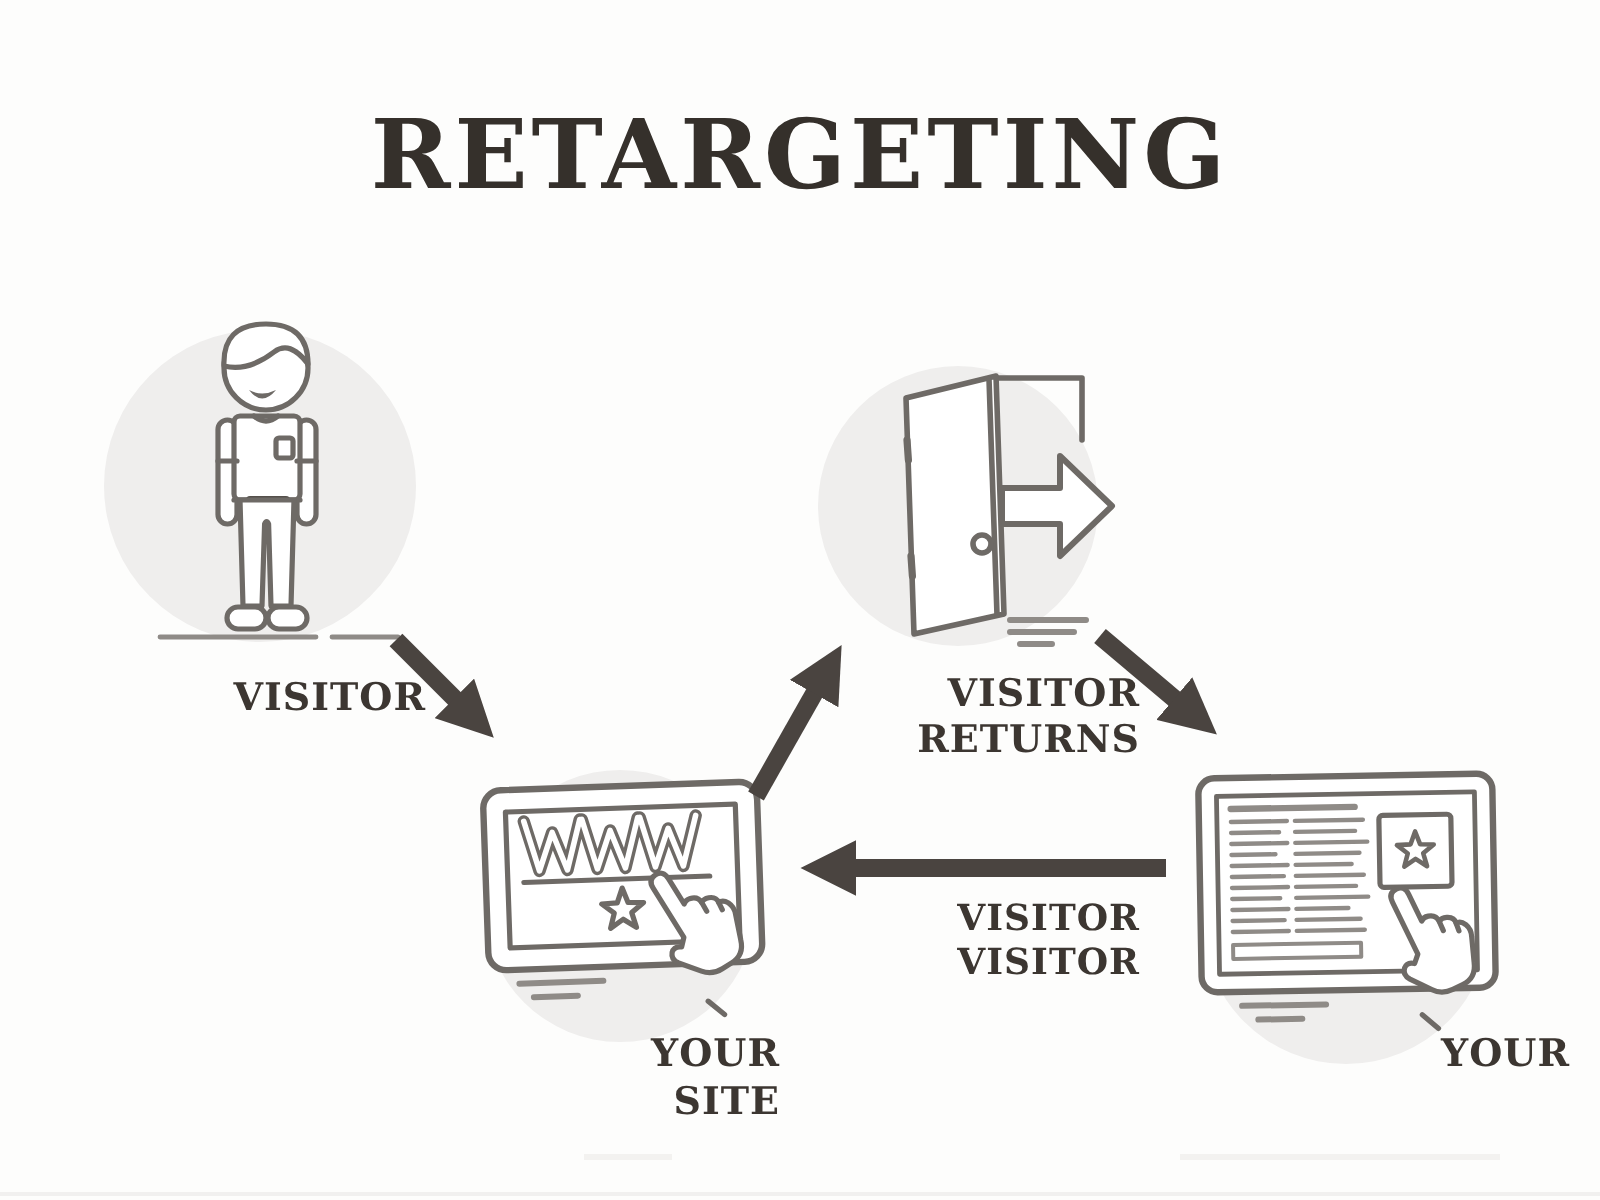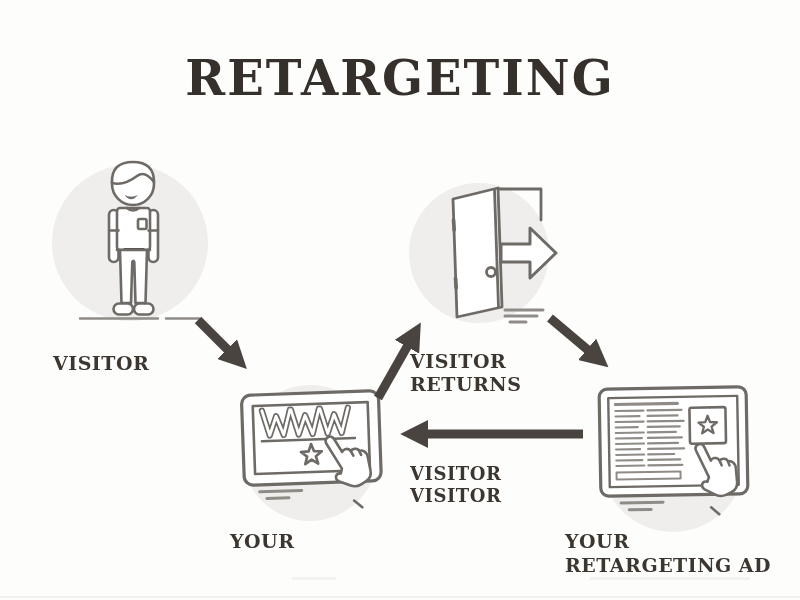--- a/index.html
+++ b/index.html
@@ -11,22 +11,22 @@
   }
   .title{
     position:absolute;top:50px;left:0;width:800px;text-align:center;
     font-size:48px;font-weight:bold;letter-spacing:2px;color:#35302b;
   }
   .node-circle{
     position:absolute;border-radius:50%;background:#efeeed;
   }
   .icon-svg{position:absolute;}
   .lbl{
-    position:absolute;text-align:left;font-weight:bold;
-    font-size:19px;line-height:23px;letter-spacing:.5px;color:#3c3631;margin-top:14px;
+    position:absolute;text-align:right;font-weight:bold;
+    font-size:19px;line-height:23px;letter-spacing:.5px;color:#3c3631;
   }
   .arrows{position:absolute;left:0;top:0;pointer-events:none;}
   .faint{position:absolute;background:#f3f2f0;}
 </style>
 </head>
 <body>
 
 <div class="canvas">
 
   <svg width="0" height="0" style="position:absolute">
@@ -122,24 +122,24 @@
     <div>RETURNS</div>
   </div>
 
   <div class="lbl" style="left:410px;top:449px;width:160px;font-size:18px;line-height:22px;">
     <div>VISITOR</div>
     <div>VISITOR</div>
   </div>
 
   <div class="lbl" style="left:230px;top:516px;width:160px;line-height:23.5px;">
     <div>YOUR</div>
+    <div>SITE</div>
   </div>
 
   <div class="lbl" style="left:565px;top:516px;width:220px;line-height:23.5px;">
     <div>YOUR</div>
-    <div>RETARGETING AD</div>
   </div>
 
   <div class="faint" style="left:292px;top:577px;width:44px;height:3px;"></div>
   <div class="faint" style="left:590px;top:577px;width:160px;height:3px;"></div>
   <div class="faint" style="left:0;top:596px;width:800px;height:2px;background:#f1f0ef;"></div>
 
 </div>
 
 </body></html>

